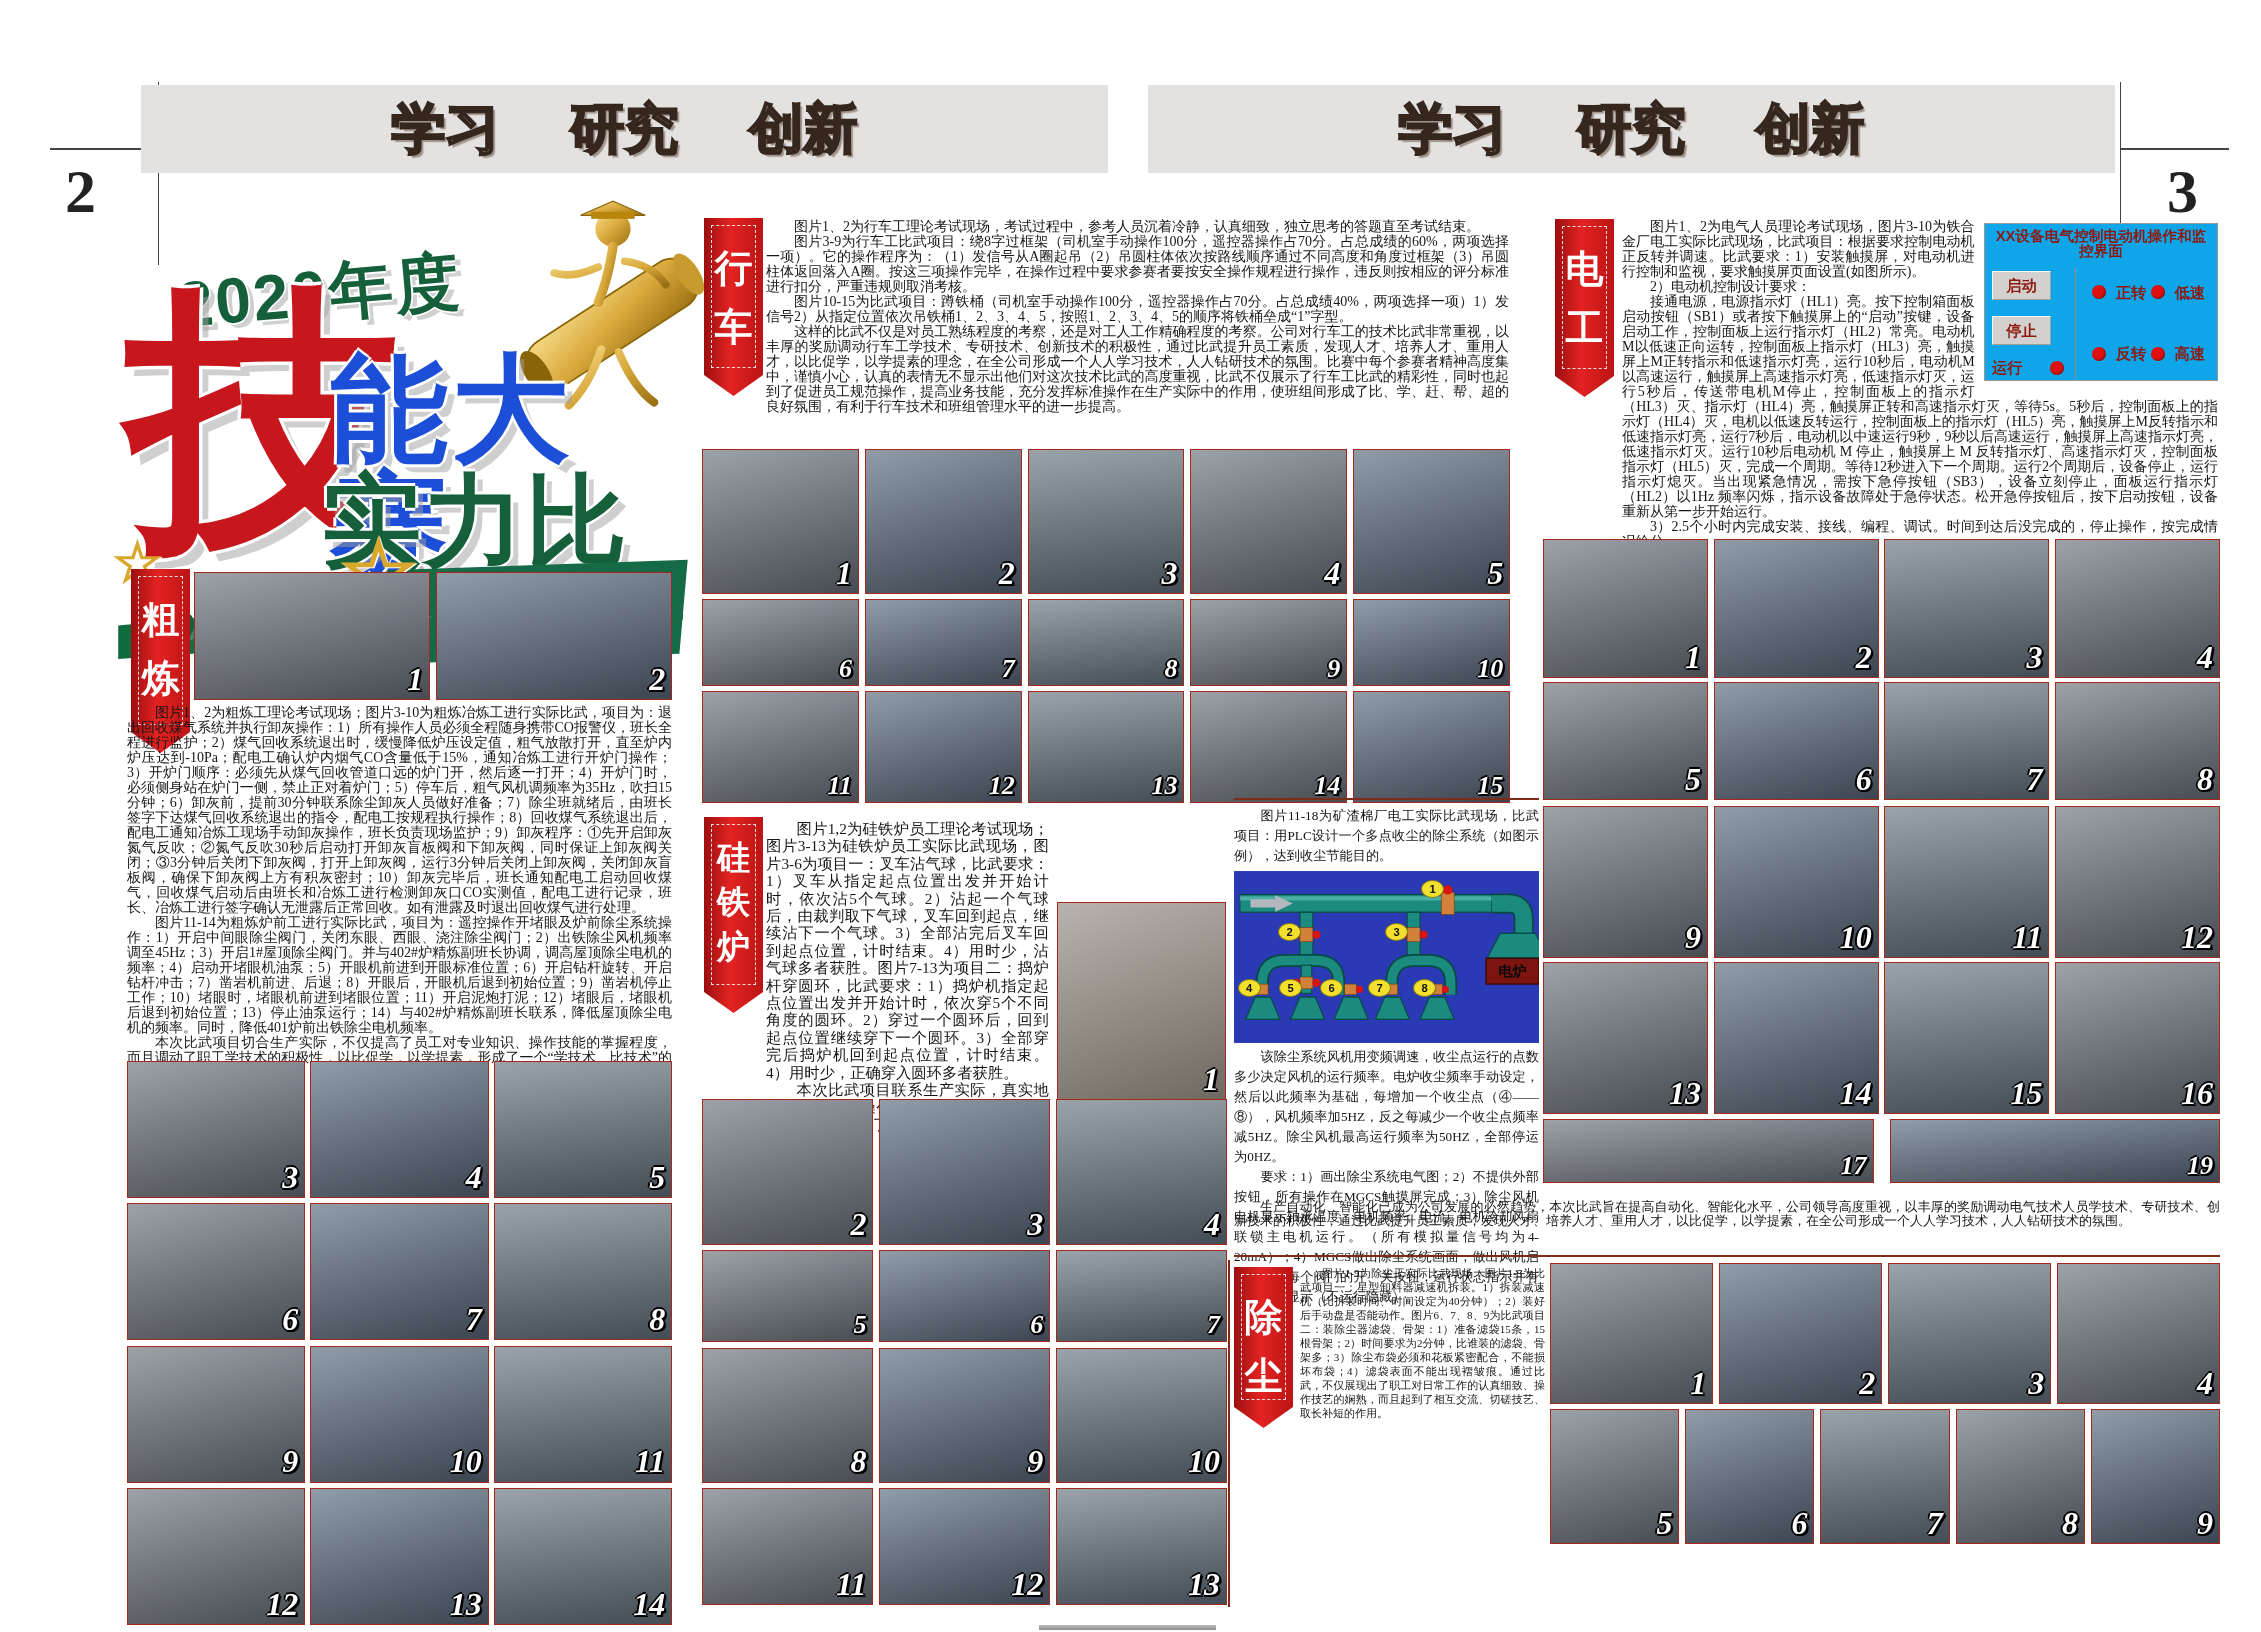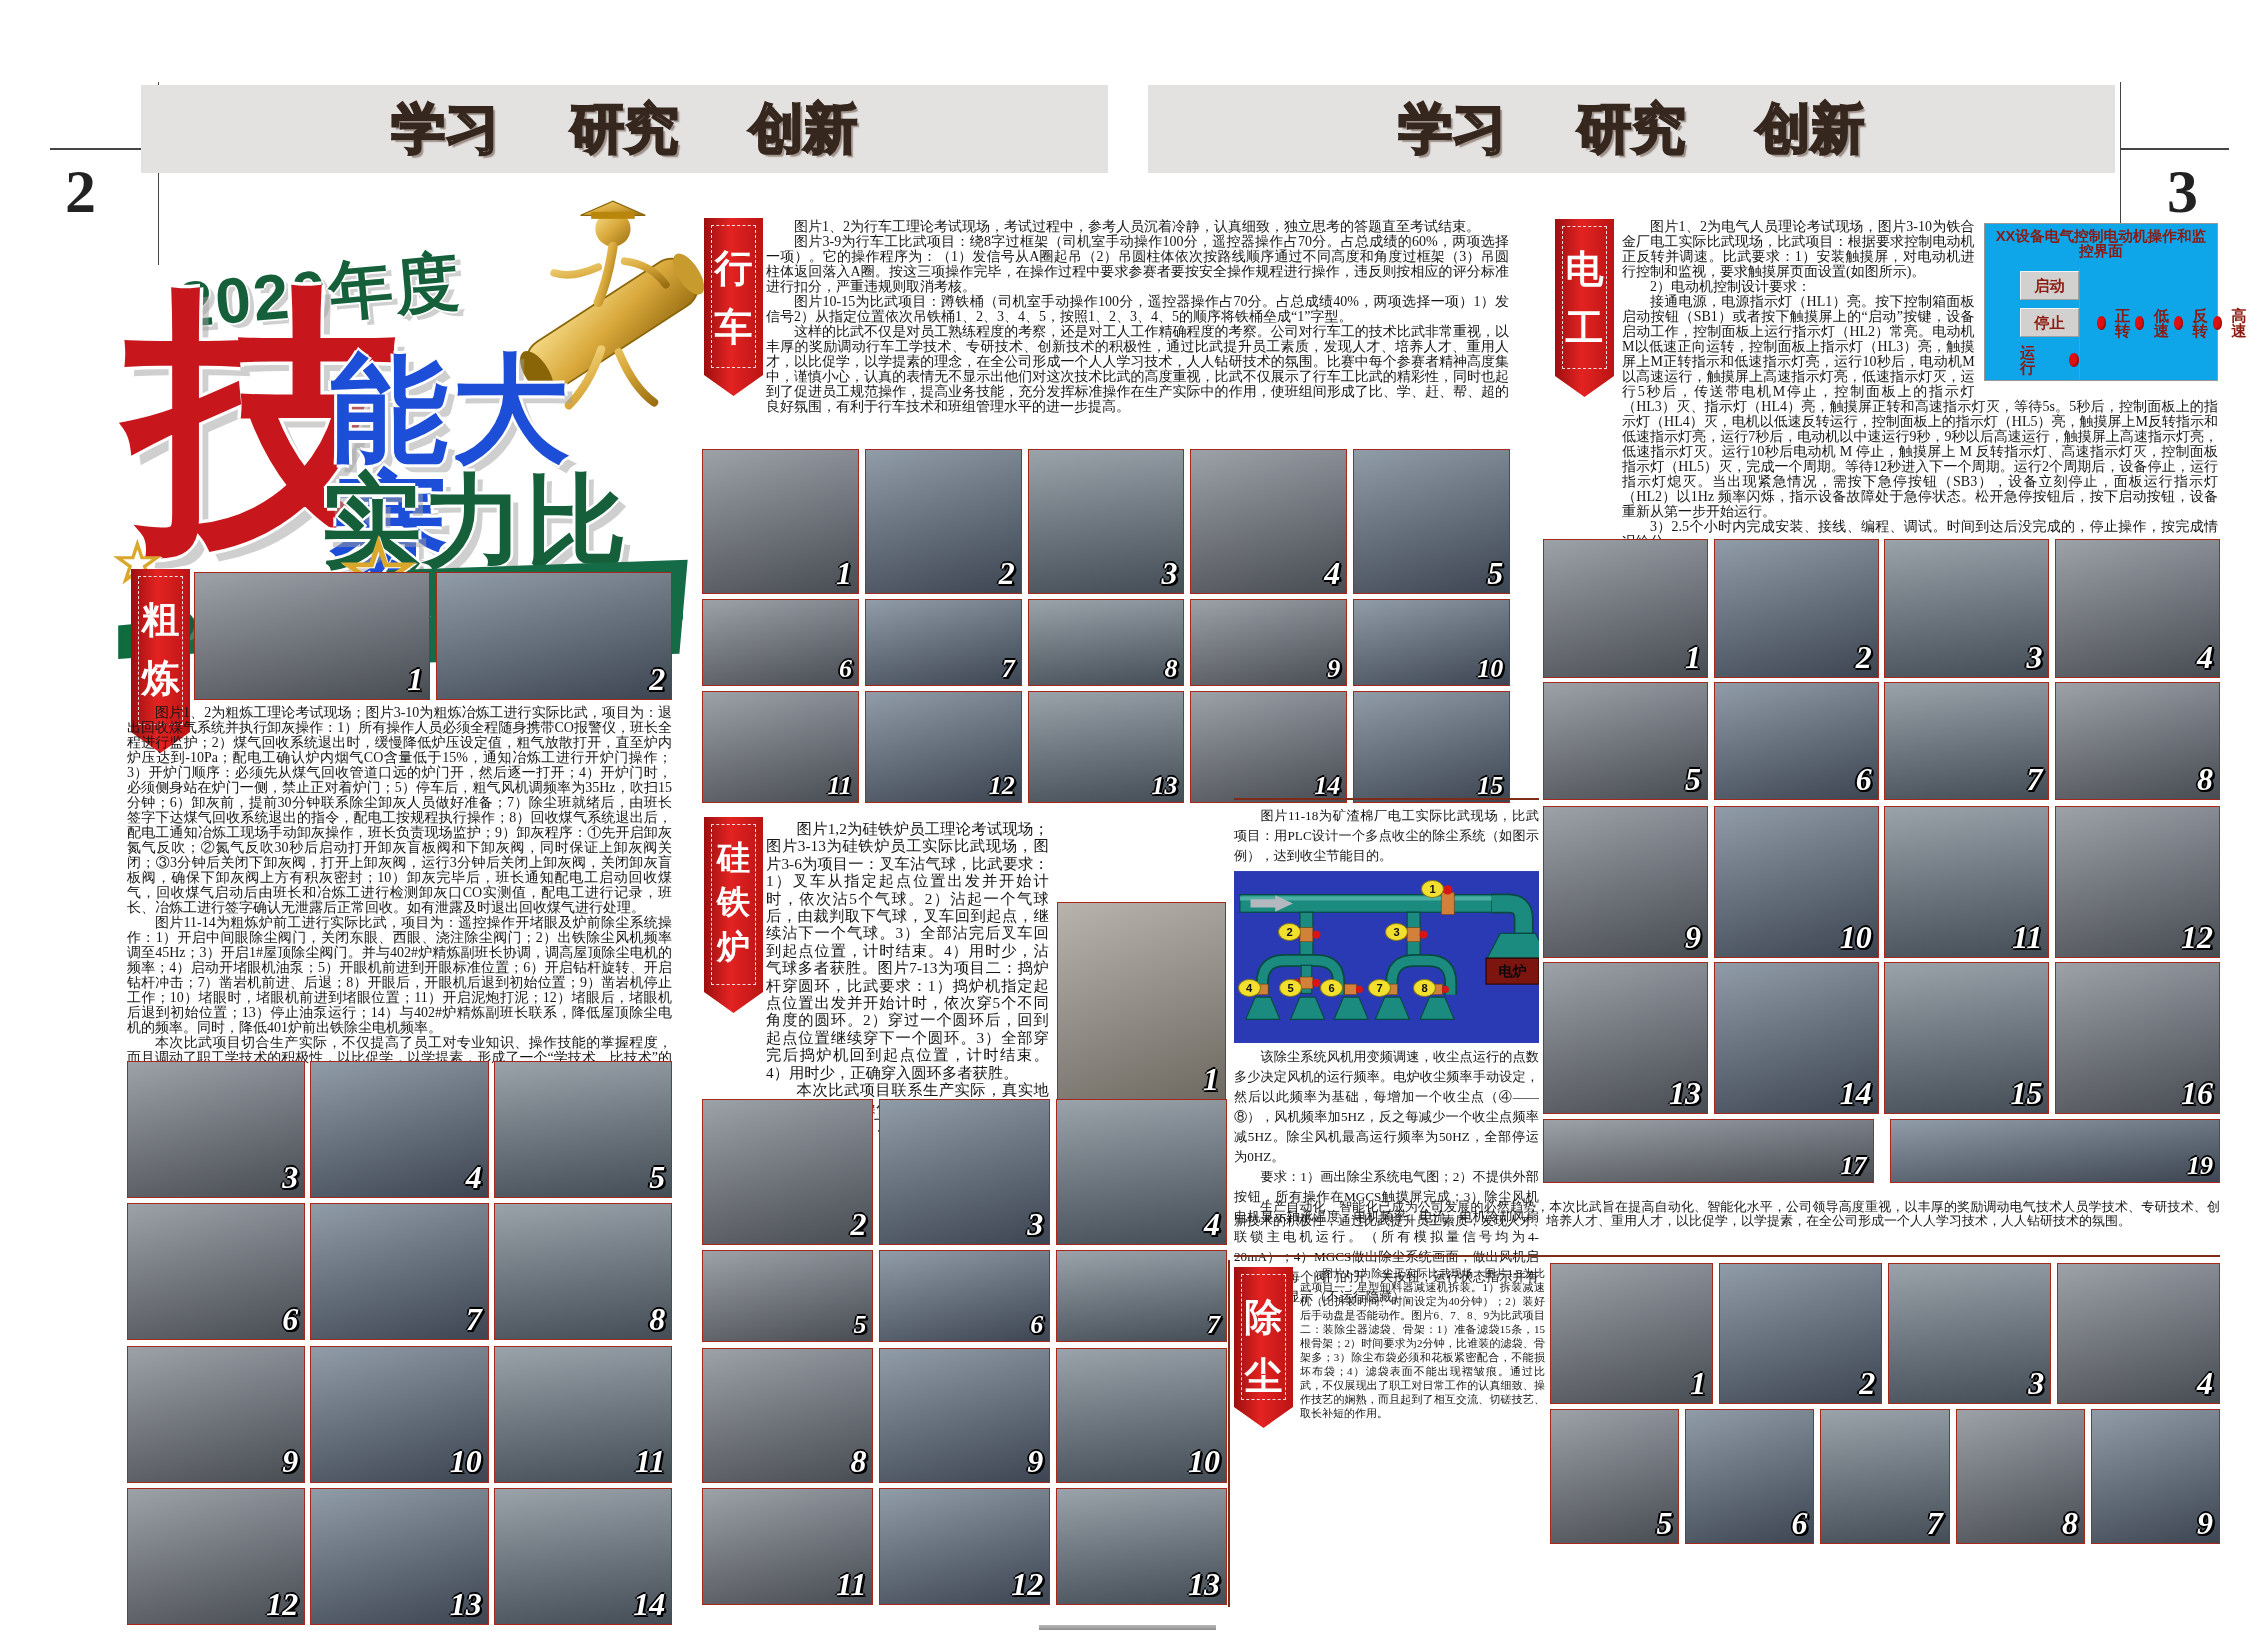--- a/index.html
+++ b/index.html
@@ -79,26 +79,26 @@
   .inline-exam{float:right;width:167px;height:196px;margin:82px 0 4.7px 8.2px;position:relative;
       border:1.8px solid #a8271b;background:linear-gradient(160deg,#b8b4ad,#6e6a62);overflow:hidden;flex:none;}
   .inline-exam .phnum{position:absolute;right:5.9px;bottom:1.2px;font:bold italic 32px "Liberation Serif",serif;color:#fff;
       text-shadow:-1.8px 0 0 #000,1.8px 0 0 #000,0 -1.8px 0 #000,0 1.8px 0 #000,2.4px 2.4px 0 #000;}
 
   
   .hmi{float:right;width:234px;height:158px;margin:3.5px 0 5.9px 9.4px;background:#0ea5e9;border:0.6px solid #9a9894;
        box-sizing:border-box;padding:5.9px 7px;font-family:"Liberation Sans",sans-serif;}
   .hmi-title{color:#8d1a10;font-weight:bold;font-size:14.7px;text-align:center;margin-bottom:8.2px;}
   .hmi-body{display:flex;height:111px;}
-  .hmi-left{width:38%;display:flex;flex-direction:column;justify-content:space-between;padding:3.5px 0;margin-left:28px;}
+  .hmi-left{width:38%;display:flex;flex-direction:column;justify-content:space-between;padding:3.5px 0;}
   .hmi-btn{width:57px;height:27px;background:#d3d1cf;border:1.8px outset #f5f4f2;color:#8d1a10;
        font-weight:bold;font-size:15.3px;display:flex;align-items:center;justify-content:center;}
   .hmi-run{display:flex;align-items:center;gap:27px;color:#8d1a10;font-weight:bold;font-size:15.3px;}
   .led{width:14px;height:14px;border-radius:50%;background:#e01010;box-shadow:inset -1.2px -1.2px 1.8px rgba(0,0,0,.35);}
-  .hmi-right{flex:1;border-left:1.8px solid #8f8d8a;display:grid;grid-template-columns:1fr 1fr 1fr 1fr;
+  .hmi-right{flex:1;border-left:1.8px solid #8f8d8a;display:grid;grid-template-columns:1fr 1fr;
        grid-auto-rows:1fr;align-items:center;padding-left:16.5px;row-gap:12px;}
   .hmi-ind{display:flex;align-items:center;gap:9.4px;color:#8d1a10;font-weight:bold;font-size:15.3px;}
 
   
   .plc-col{position:absolute;left:1234px;top:806px;width:305px;}
   .schematic{position:relative;width:305px;height:172px;margin:4.7px 0;}
   .badge{position:absolute;width:21px;height:16px;background:#f2df2e;border:0.6px solid #847b12;border-radius:50%;
        display:flex;align-items:center;justify-content:center;color:#111;
        font:bold 11.2px "Liberation Sans",sans-serif;}
   .badge:nth-child(1){left:187px;top:9.4px;}

